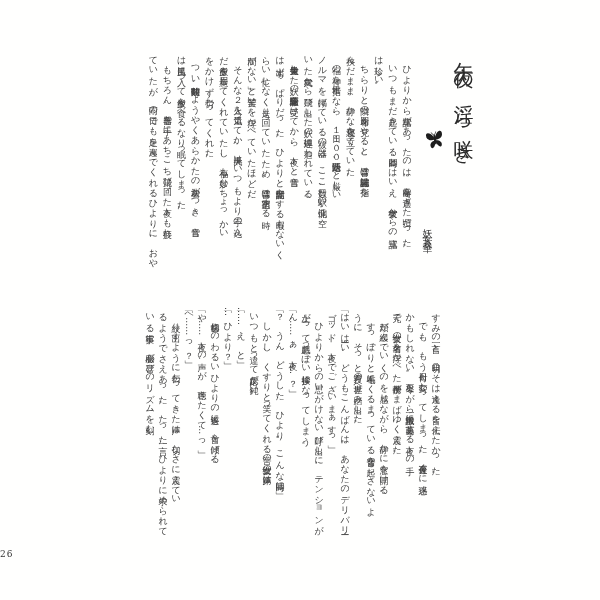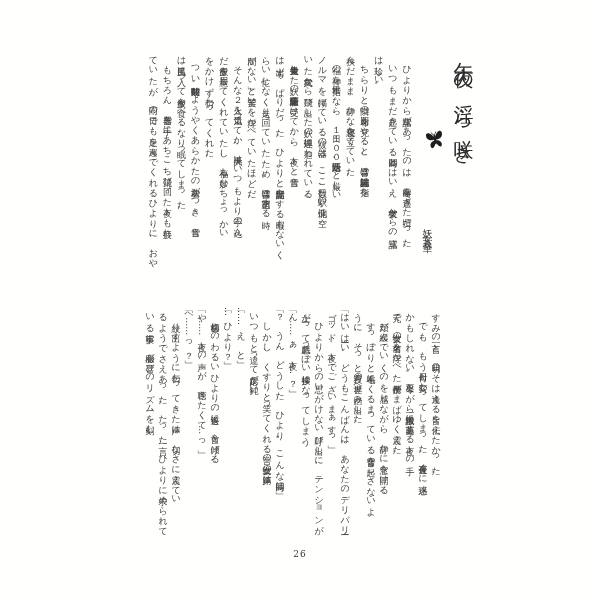--- a/index.html
+++ b/index.html
@@ -60,21 +60,21 @@
     top: 307px;
     width: 299px;
     height: 238px;
   }
   .lower .tline { line-height: 13px; }
   .pagenum {
     position: absolute;
     left: 0;
     right: 0;
     top: 549px;
-    text-align: center;
+    text-align: left;
     font-size: 9px;
     letter-spacing: 1px;
     color: #333333;
   }
 </style>
 </head>
 <body>
 
 <div class="page">
 

